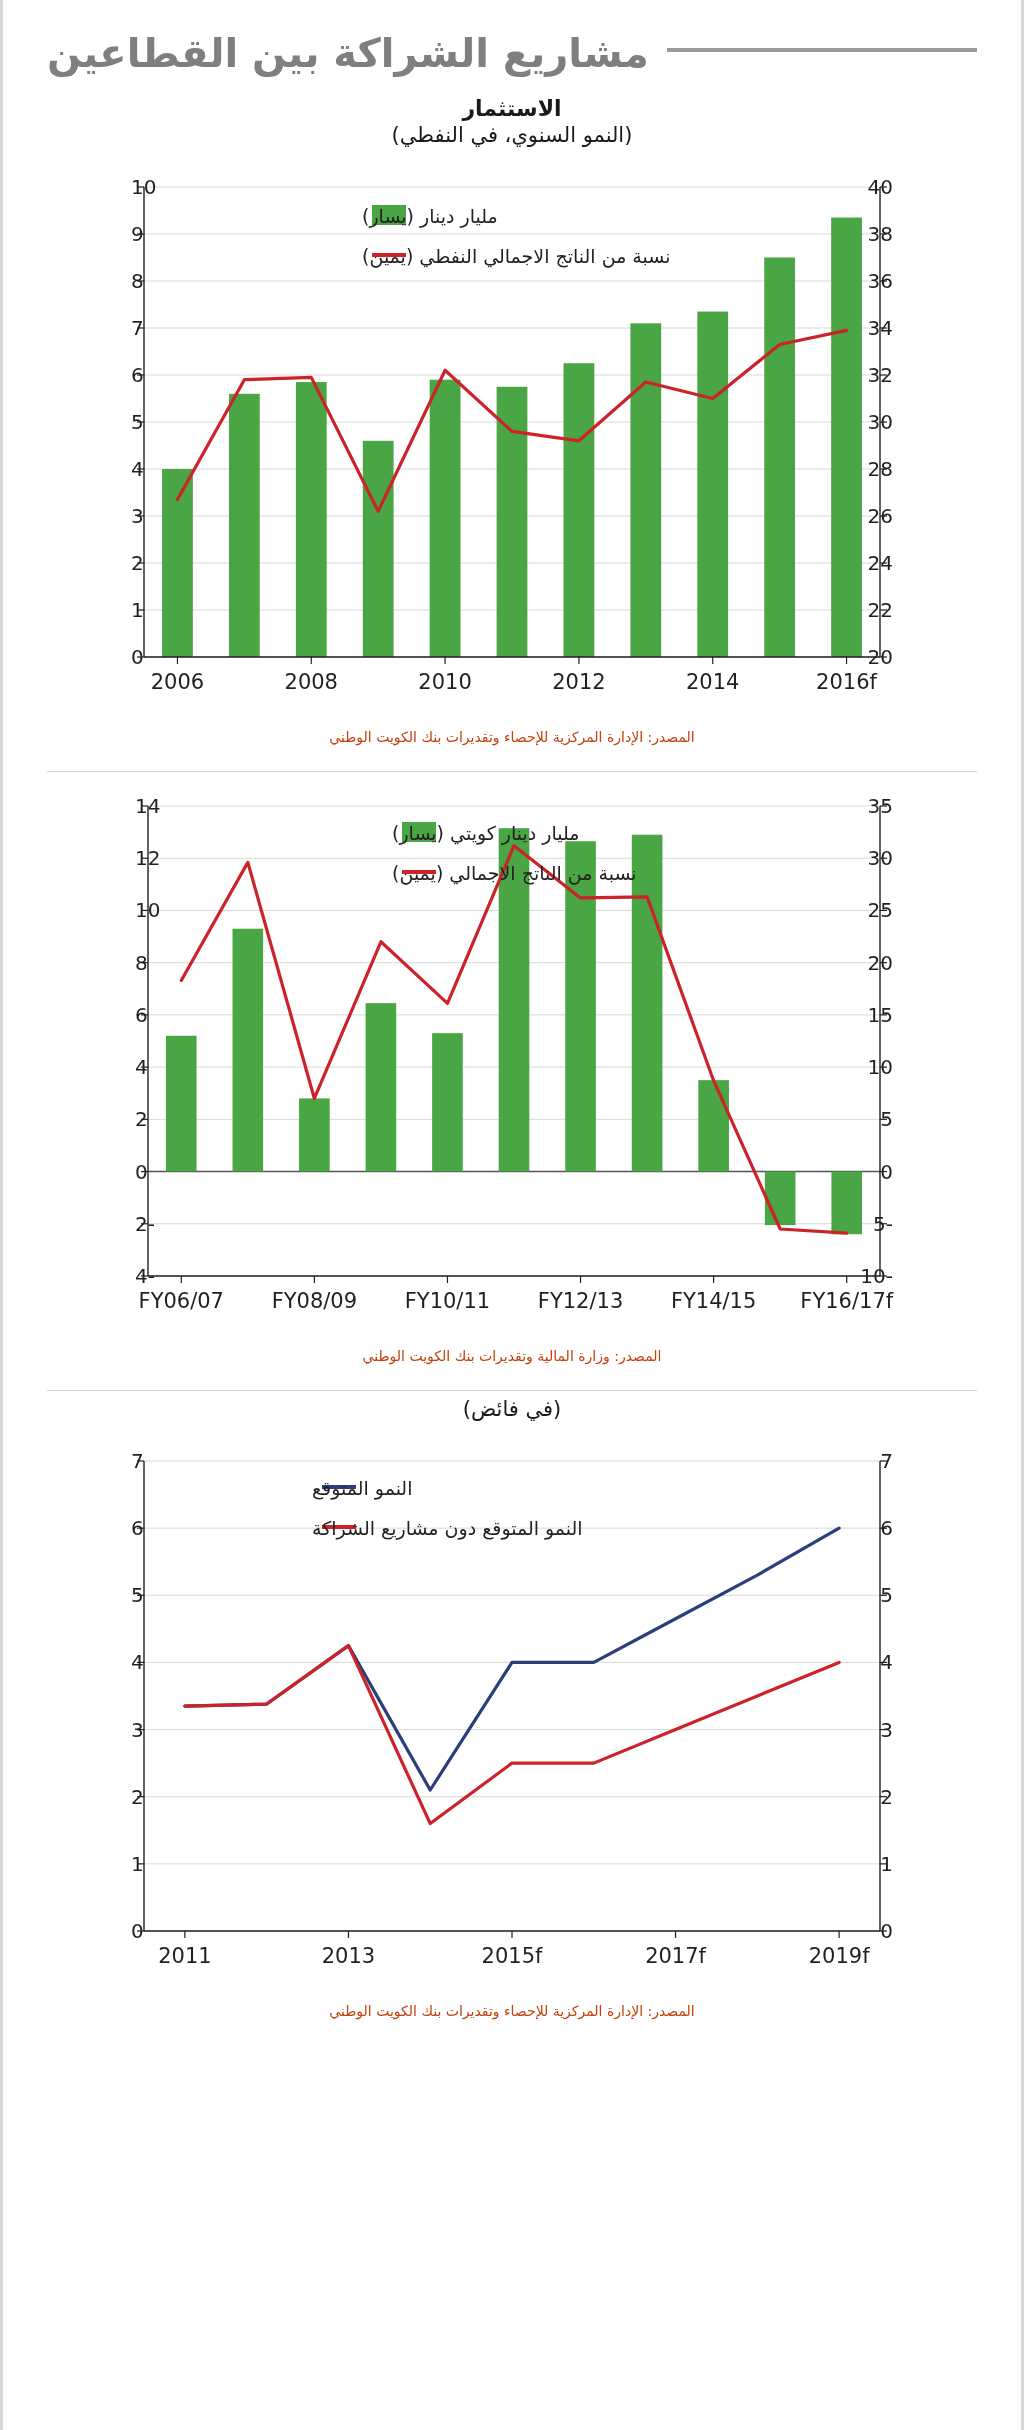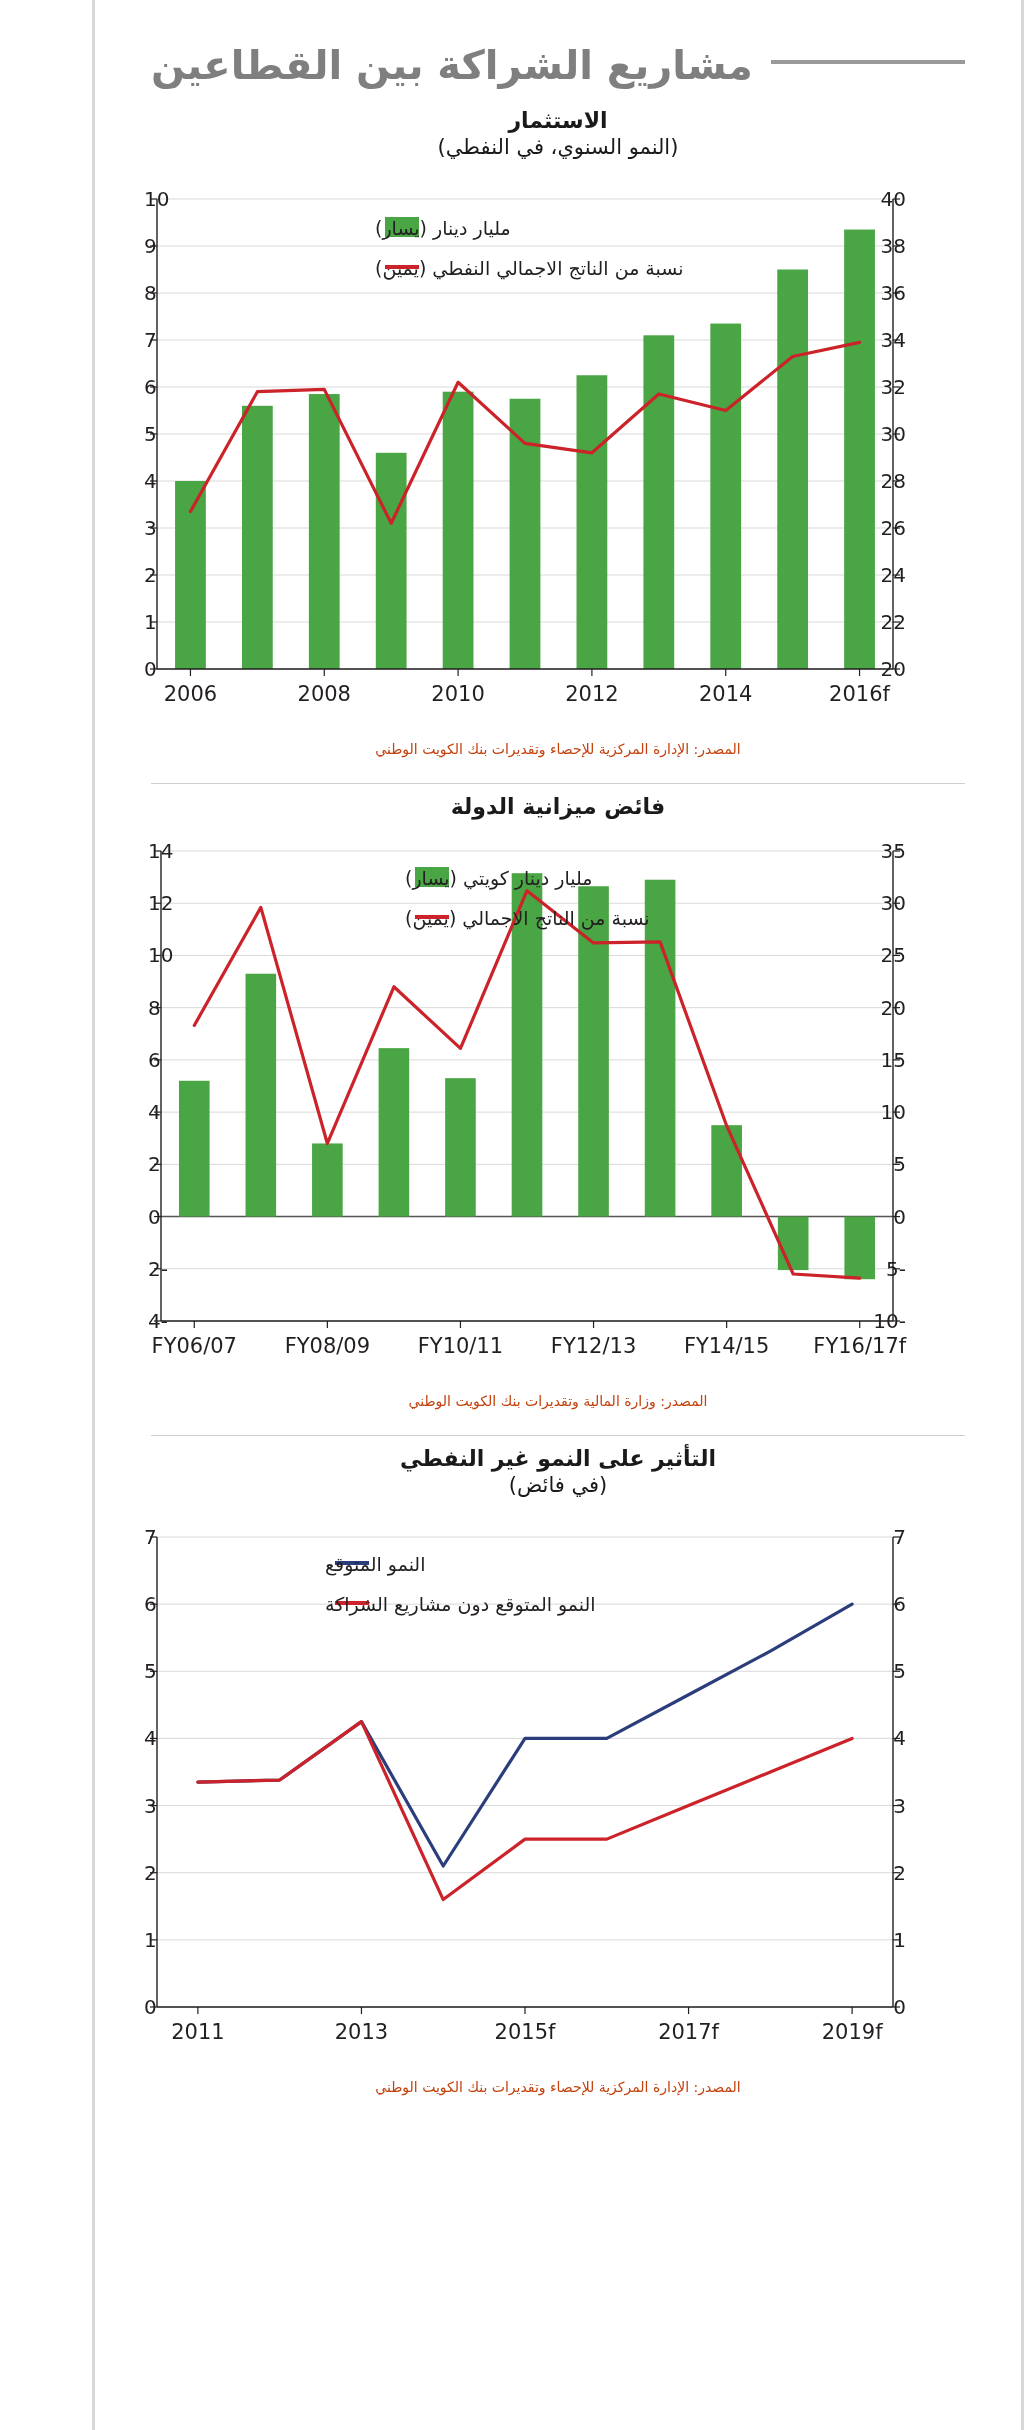--- a/index.html
+++ b/index.html
@@ -6,24 +6,24 @@
   html, body {
     margin: 0; padding: 0;
     background: #ffffff;
   }
   body {
     width: 1024px;
     font-family: "DejaVu Sans", "Liberation Sans", sans-serif;
     color: #231f20;
   }
   .page {
-    width: 932px;
+    width: 1024px;
     min-height: 2430px;
     position: relative;
-    padding: 16px;
+    padding: 4px;
     background: #ffffff;
     border-left: 3px solid #d8d8d8;
     border-right: 3px solid #d8d8d8;
   }
   
   .banner {
     display: flex;
     align-items: center;
     gap: 18px;
     padding: 26px 40px 10px 40px;
@@ -179,21 +179,20 @@
           <text x="290" y="106" text-anchor="end" font-size="19" fill="#231f20" font-family="&quot;DejaVu Sans&quot;, sans-serif" direction="rtl">نسبة من الناتج الاجمالي النفطي (يمين)</text>
         </svg>
     </div>
 
     <div class="source-note">المصدر: الإدارة المركزية للإحصاء وتقديرات بنك الكويت الوطني</div>
   </div>
 
   <div class="divider"></div>
 
   <div class="chart-block">
-    <div class="chart-title">فائض ميزانية الدولة</div>
 
     <div class="plot-wrap" id="plot2" style="width:880px;height:560px;">
       <svg id="svg2" width="880" height="560" viewBox="0 0 880 560">
           <line x1="76" x2="808" y1="500" y2="500" stroke="#d9d9d9" stroke-width="1"></line>
           <line x1="76" x2="808" y1="447.77777777777777" y2="447.77777777777777" stroke="#d9d9d9" stroke-width="1"></line>
           <line x1="76" x2="808" y1="395.55555555555554" y2="395.55555555555554" stroke="#d9d9d9" stroke-width="1"></line>
           <line x1="76" x2="808" y1="343.33333333333337" y2="343.33333333333337" stroke="#d9d9d9" stroke-width="1"></line>
           <line x1="76" x2="808" y1="291.11111111111114" y2="291.11111111111114" stroke="#d9d9d9" stroke-width="1"></line>
           <line x1="76" x2="808" y1="238.88888888888889" y2="238.88888888888889" stroke="#d9d9d9" stroke-width="1"></line>
           <line x1="76" x2="808" y1="186.66666666666669" y2="186.66666666666669" stroke="#d9d9d9" stroke-width="1"></line>
@@ -274,21 +273,20 @@
           <text x="320" y="104" text-anchor="end" font-size="19" fill="#231f20" font-family="&quot;DejaVu Sans&quot;, sans-serif" direction="rtl">نسبة من الناتج الاجمالي (يمين)</text>
         </svg>
     </div>
 
     <div class="source-note">المصدر: وزارة المالية وتقديرات بنك الكويت الوطني</div>
   </div>
 
   <div class="divider"></div>
 
   <div class="chart-block">
-    <div class="chart-title">التأثير على النمو غير النفطي</div>
     <div class="chart-subtitle">(في فائض)</div>
 
     <div class="plot-wrap" id="plot3" style="width:880px;height:560px;">
       <svg id="svg3" width="880" height="560" viewBox="0 0 880 560">
           <line x1="72" x2="808" y1="500" y2="500" stroke="#d9d9d9" stroke-width="1"></line>
           <line x1="72" x2="808" y1="432.8571428571429" y2="432.8571428571429" stroke="#d9d9d9" stroke-width="1"></line>
           <line x1="72" x2="808" y1="365.7142857142857" y2="365.7142857142857" stroke="#d9d9d9" stroke-width="1"></line>
           <line x1="72" x2="808" y1="298.57142857142856" y2="298.57142857142856" stroke="#d9d9d9" stroke-width="1"></line>
           <line x1="72" x2="808" y1="231.42857142857144" y2="231.42857142857144" stroke="#d9d9d9" stroke-width="1"></line>
           <line x1="72" x2="808" y1="164.28571428571428" y2="164.28571428571428" stroke="#d9d9d9" stroke-width="1"></line>

